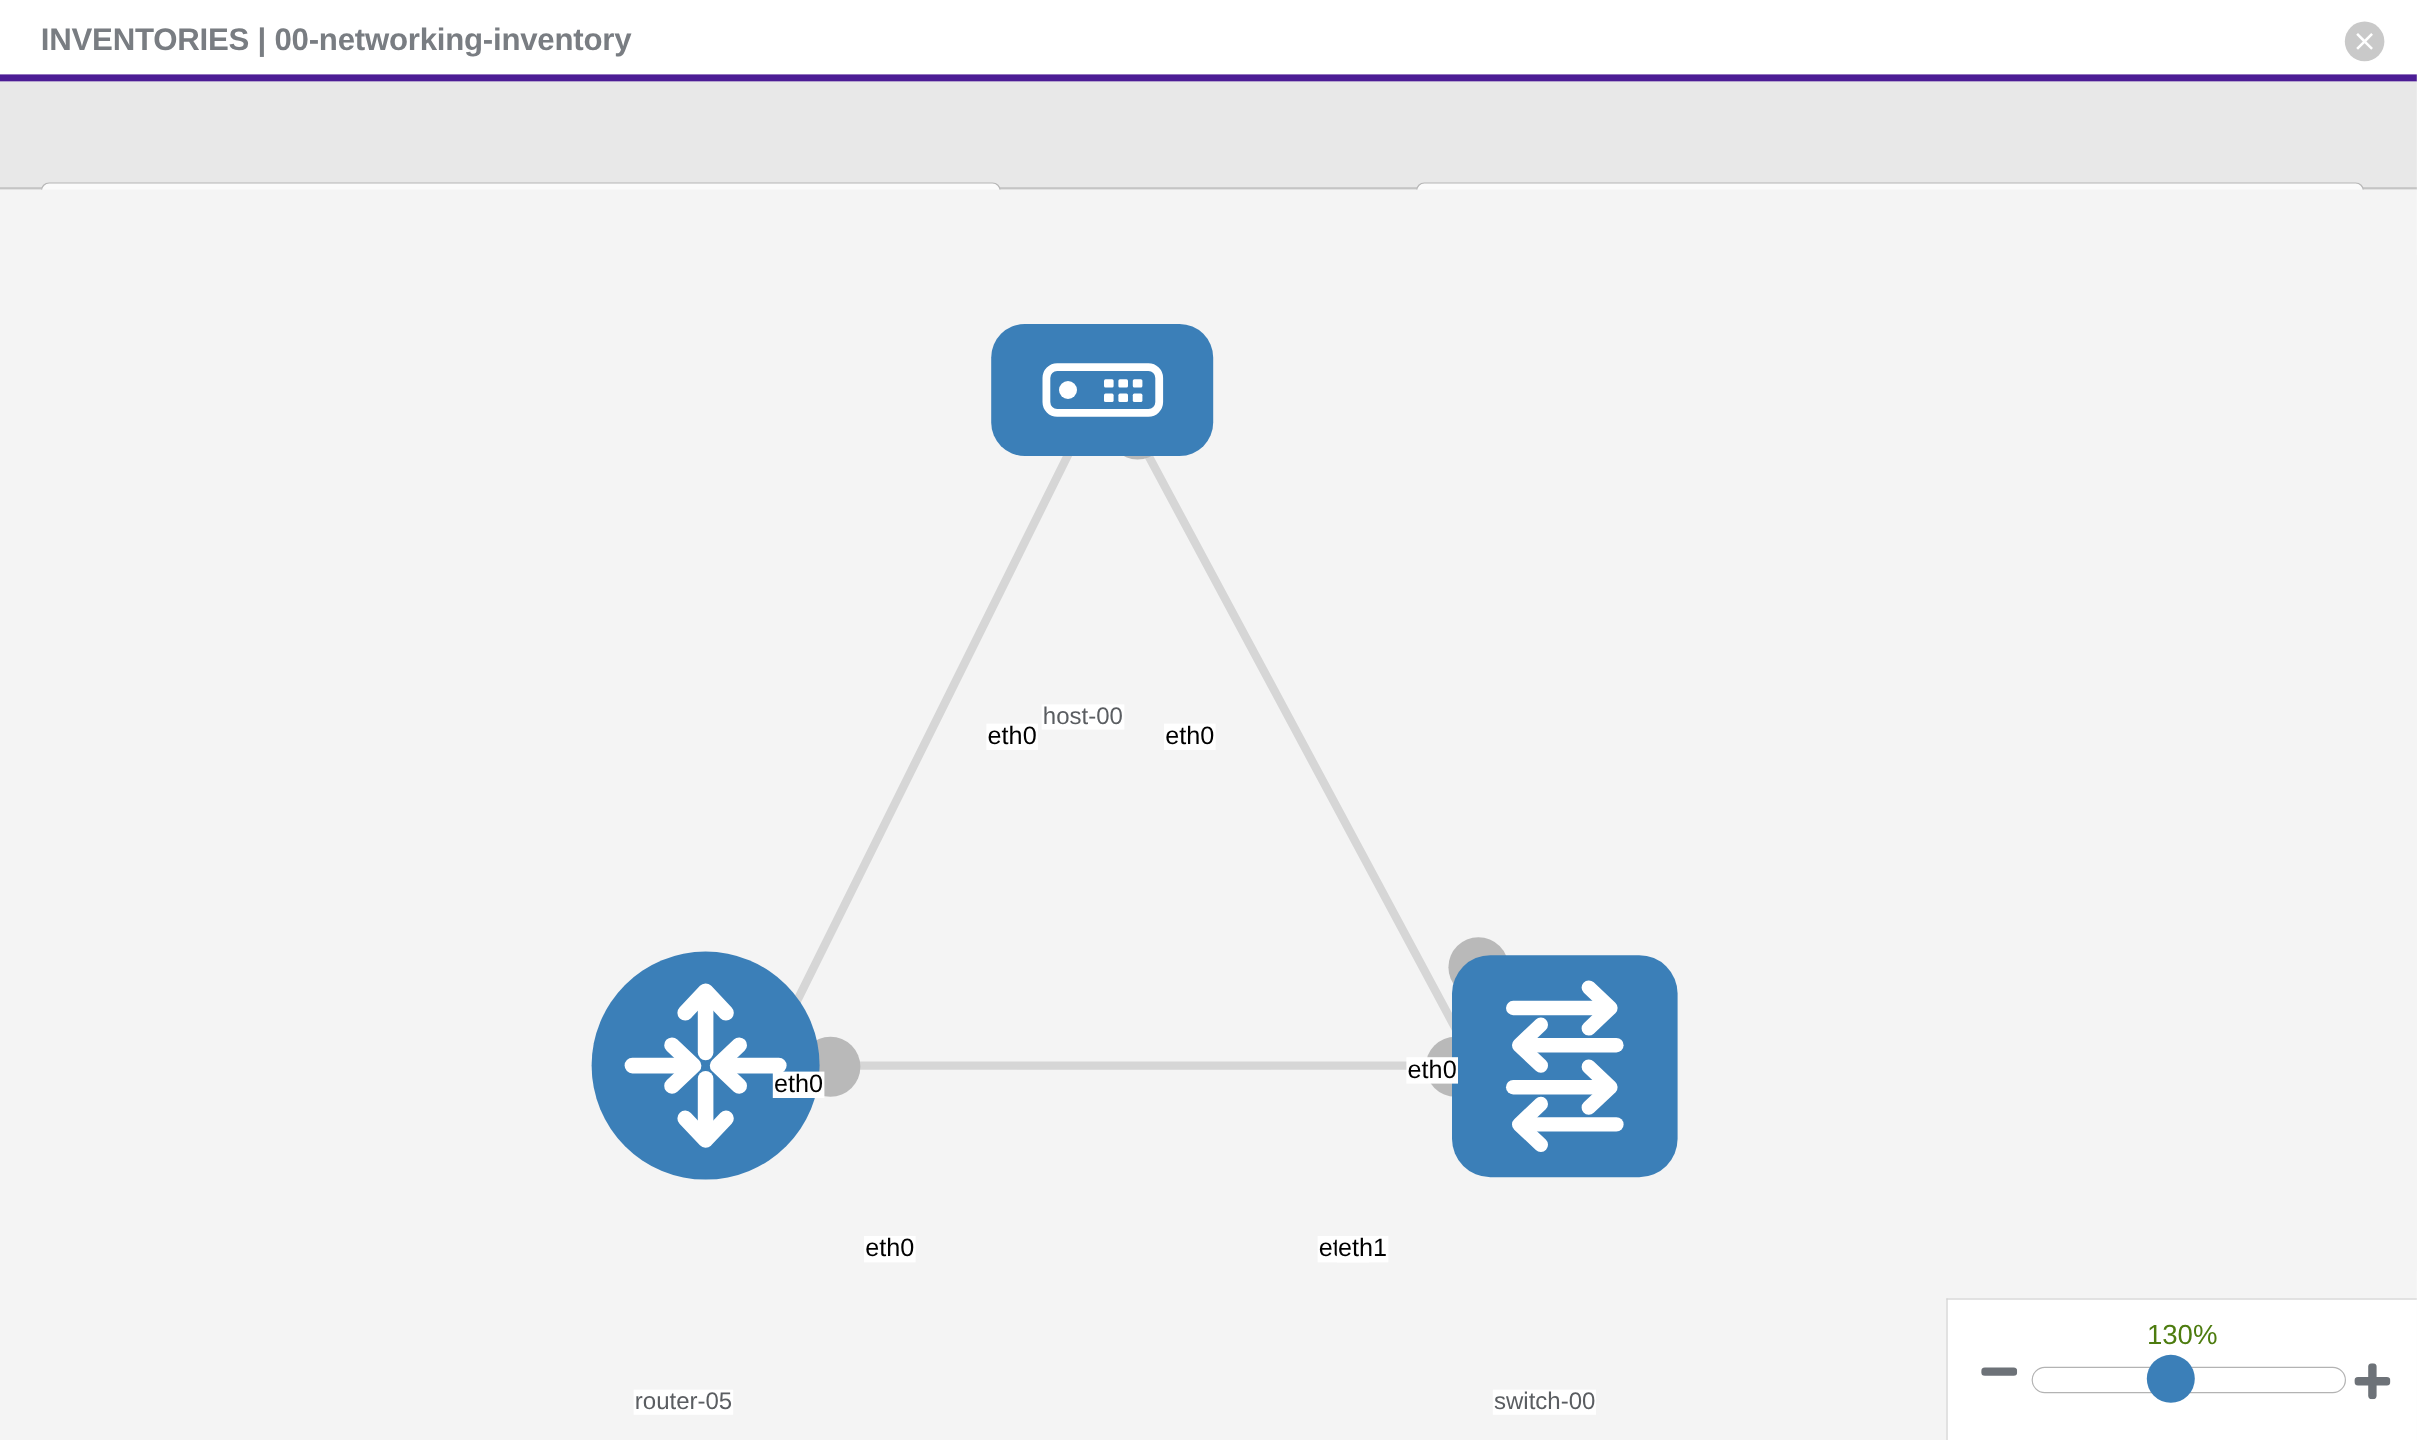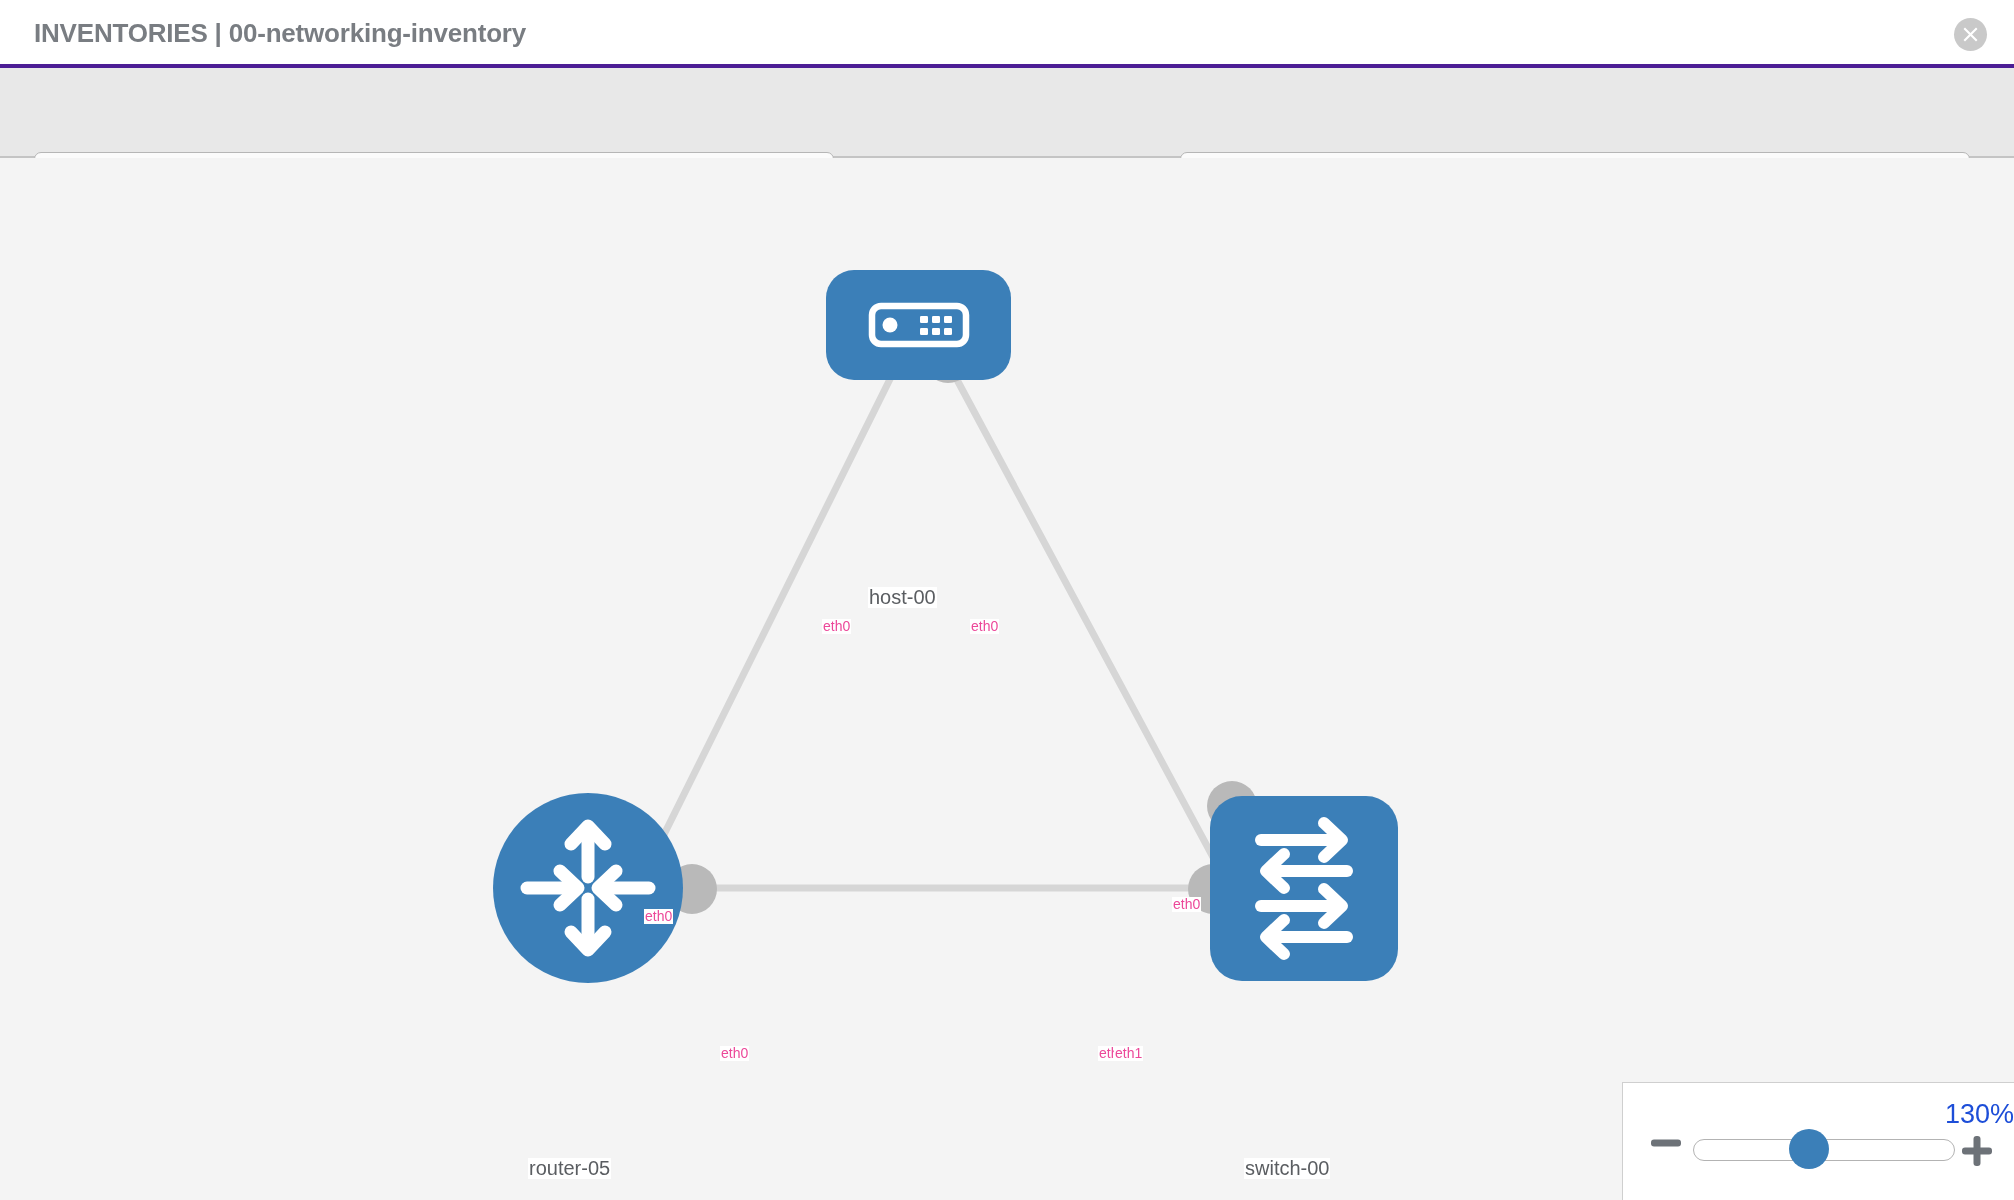--- a/index.html
+++ b/index.html
@@ -15,21 +15,21 @@
     -webkit-font-smoothing: antialiased;
   }
 
   
   .header {
     position: absolute;
     left: 0; top: 0;
     width: 2014px;
     height: 68px;
     background: #ffffff;
-    border-bottom: 4px solid #4c1d95;
+    border-bottom: 6px solid #4c1d95;
     box-sizing: border-box;
   }
   .page-title {
     position: absolute;
     left: 34px;
     top: 18px;
     font-size: 26px;
     font-weight: bold;
     color: #797d82;
     letter-spacing: -0.2px;
@@ -115,42 +115,42 @@
   
   .lbl {
     position: absolute;
     background: #ffffff;
     color: #55585c;
     white-space: nowrap;
     line-height: 1.05;
     padding: 0 1px;
   }
   .lbl.node-name { font-size: 20px; color: #5a5d61; }
-  .lbl.iface     { font-size: 14px; color: #ec4899; margin-top: 16px; }
+  .lbl.iface     { font-size: 21px; color: #000000; }
 
   
   .zoom-panel {
     position: absolute;
     left: 1622px;
     top: 1082px;
     width: 392px;
     height: 118px;
     background: #ffffff;
     border: 1px solid #cfcfcf;
     border-right: none;
     border-bottom: none;
     box-sizing: border-box;
   }
   .zoom-level {
     position: absolute;
     top: 16px;
     width: 100%;
-    text-align: right;
-    font-size: 27px;
-    color: #1d4ed8;
+    text-align: center;
+    font-size: 23px;
+    color: #4d7c0f;
   }
   .zoom-minus, .zoom-plus {
     position: absolute;
     top: 53px;
     cursor: pointer;
     color: #6d7278;
   }
   .zoom-minus { left: 28px; }
   .zoom-plus  { right: 22px; }
   .zoom-slider {

